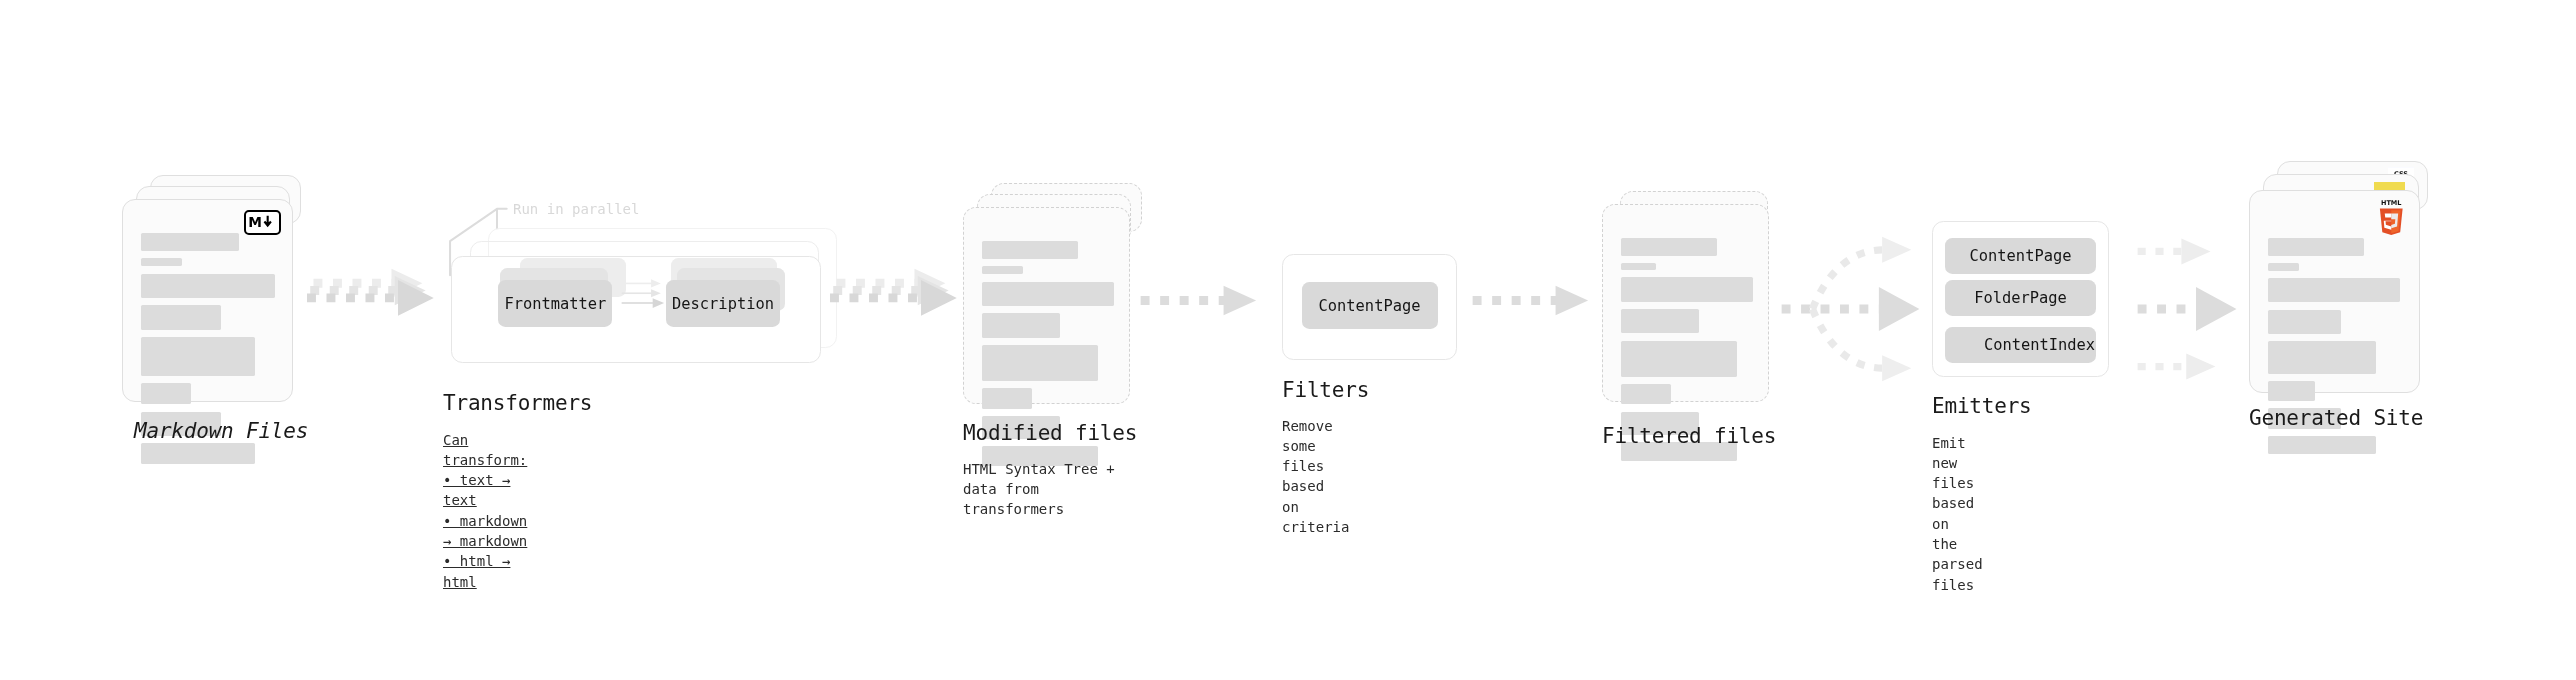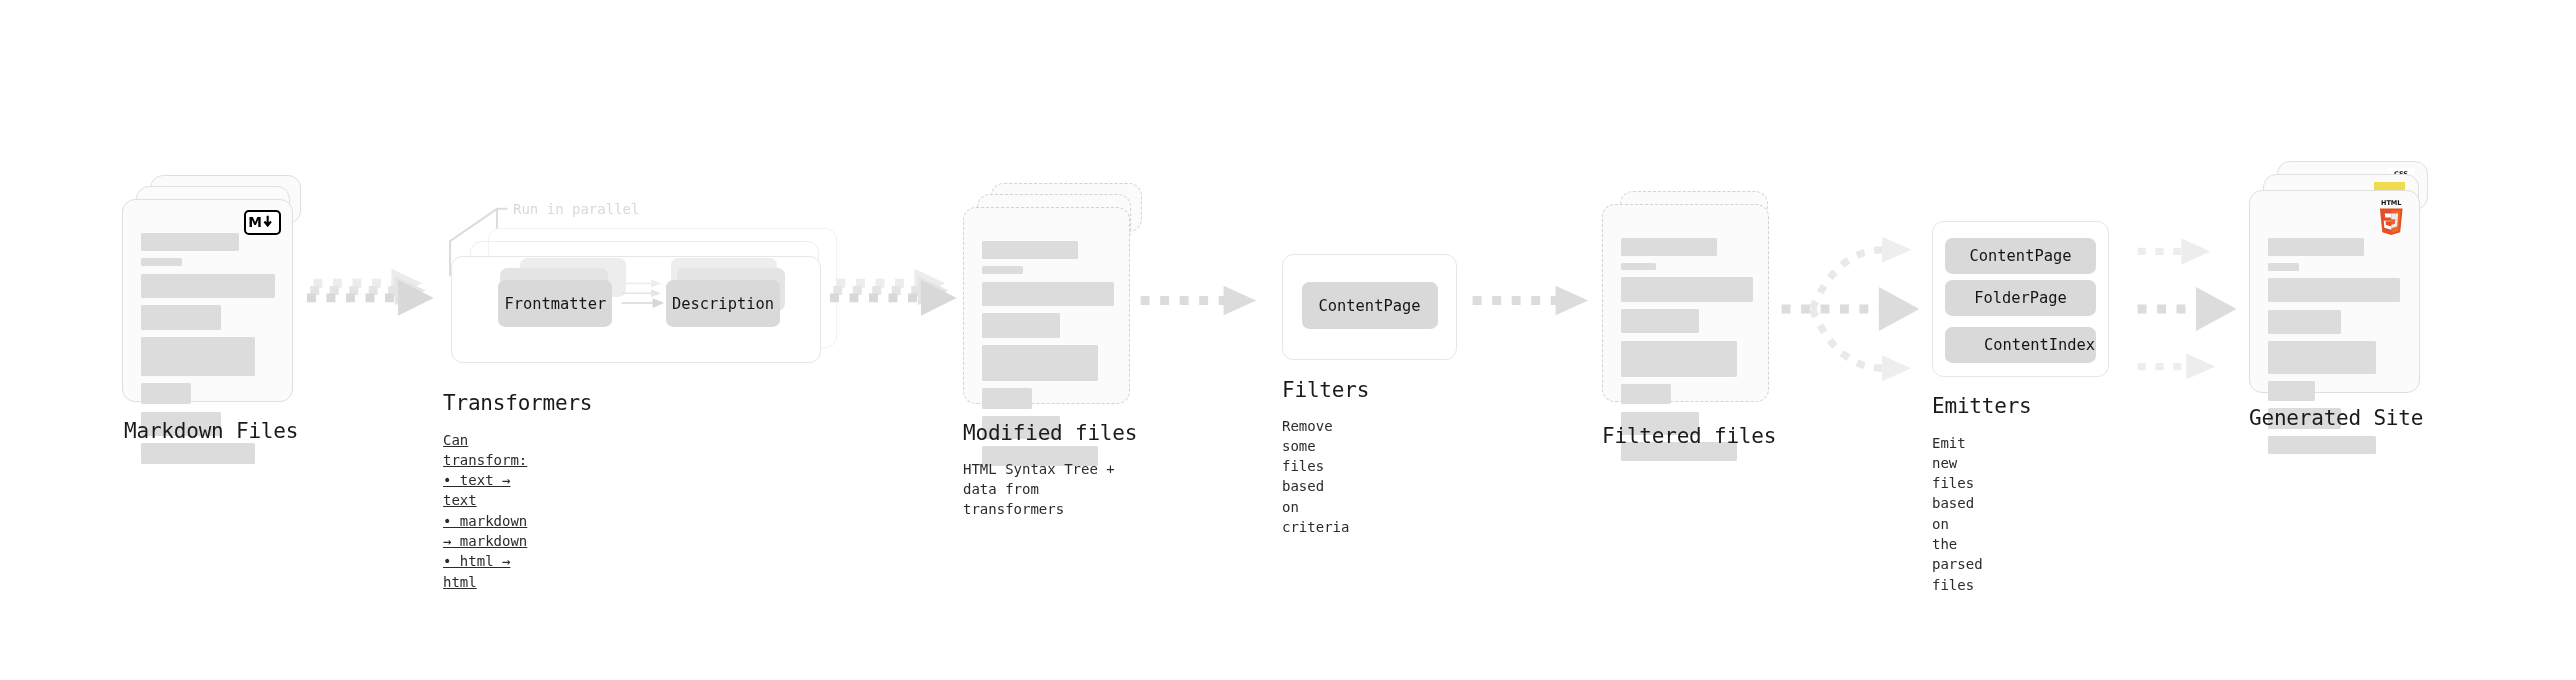--- a/index.html
+++ b/index.html
@@ -137,21 +137,21 @@
           <div class="sk-bar" style="width:41px;height:8.1px;"></div>
           <div class="sk-bar" style="width:134px;height:24.4px;"></div>
           <div class="sk-bar" style="width:80px;height:24.4px;"></div>
           <div class="sk-bar" style="width:114px;height:39px;"></div>
           <div class="sk-bar" style="width:50px;height:21px;"></div>
           <div class="sk-bar" style="width:80px;height:24.4px;"></div>
           <div class="sk-bar" style="width:114px;height:21px;"></div>
         </div>
       </div>
     </div>
-    <div class="title" style="position:absolute; left:2px; top:244px;">Markdown Files</div>
+    <div class="title" style="position:absolute; left:12px; top:244px;font-style:italic;">Markdown Files</div>
   </div>
 
   <div class="node" style="left:307px; top:244px;">
     <svg width="130" height="98" viewBox="0 0 160 120">
       <g stroke="#ececec" stroke-width="11" stroke-dasharray="11 13" fill="none">
         <line x1="8" y1="48" x2="112" y2="48"></line>
       </g>
       <polygon points="104,30 142,48 104,66" fill="#ececec"></polygon>
       <g stroke="#e4e4e4" stroke-width="11" stroke-dasharray="11 13" fill="none">
         <line x1="4" y1="57" x2="116" y2="57"></line>

